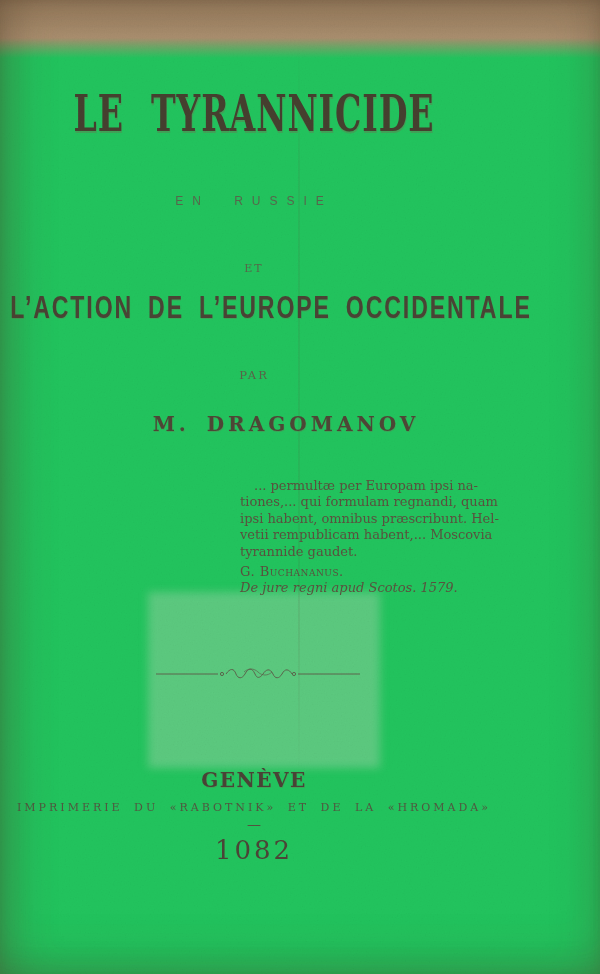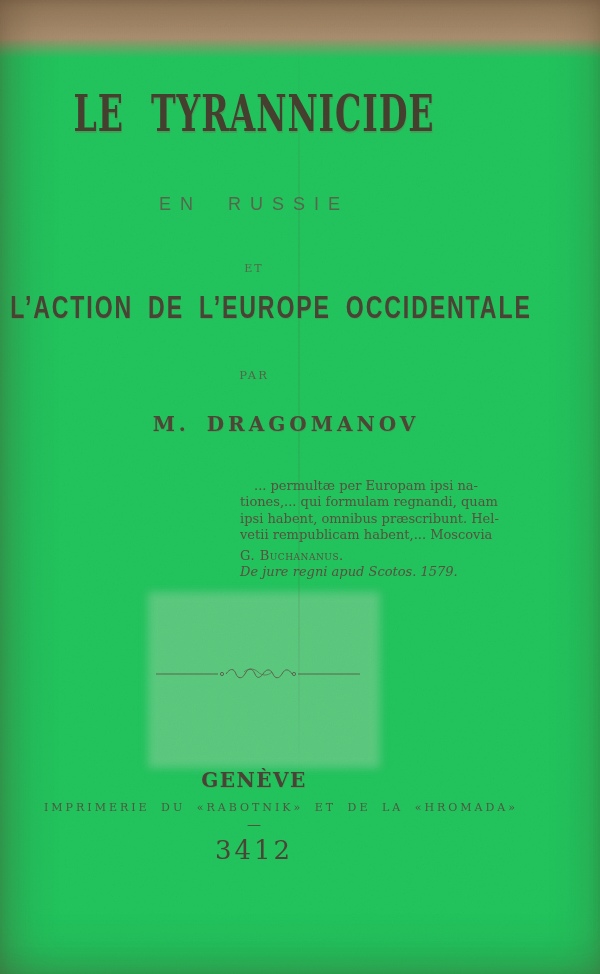--- a/index.html
+++ b/index.html
@@ -73,21 +73,21 @@
     color: #46402f;
     transform: scale(0.92, 1.42);
     transform-origin: 50% 50%;
     text-shadow: 0.6px 0.8px 0 rgba(120,104,78,0.35);
     white-space: nowrap;
   }
   .subtitle {
     top: 194px;
     font-family: "Liberation Sans", sans-serif;
     font-weight: 400;
-    font-size: 18px;
+    font-size: 12px;
     letter-spacing: 9px;
     word-spacing: 12px;
     color: rgba(96,90,74,0.88);
     white-space: nowrap;
   }
   .et {
     top: 262px;
     font-size: 11px;
     letter-spacing: 2px;
     color: rgba(96,88,70,0.85);
@@ -155,21 +155,20 @@
     color: #4a4336;
     text-shadow: 0.5px 0.6px 0 rgba(120,104,78,0.3);
   }
   .printer {
     top: 801px;
     font-size: 11px;
     letter-spacing: 3px;
     word-spacing: 5px;
     color: rgba(86,78,62,0.92);
     white-space: nowrap;
-    padding-left: 27px;
   }
   .dash {
     top: 816px;
     font-size: 14px;
     color: #56503f;
   }
   .year {
     top: 835px;
     font-size: 26px;
     letter-spacing: 3px;
@@ -216,20 +215,21 @@
 
     <div class="block par">PAR</div>
 
     <div class="block author">M. DRAGOMANOV</div>
 
     <div class="epigraph">
       <div class="eline">... permultæ per Europam ipsi na-</div>
       <div class="eline">tiones,... qui formulam regnandi, quam</div>
       <div class="eline">ipsi habent, omnibus præscribunt. Hel-</div>
       <div class="eline">vetii rempublicam habent,... Moscovia</div>
+      <div class="eline">tyrannide gaudet.</div>
       <div class="attr">G. Buchananus.</div>
       <div class="src">De jure regni apud Scotos. 1579.</div>
     </div>
 
     <div class="divider">
       <svg width="204" height="16" viewBox="0 0 204 16" xmlns="http://www.w3.org/2000/svg">
         <g stroke="#5c5444" fill="none" stroke-width="1" opacity="0.85">
           <path d="M0,8 H62"></path>
           <path d="M142,8 H204"></path>
           <circle cx="66" cy="8" r="1.6"></circle>
@@ -239,21 +239,21 @@
         </g>
       </svg>
     </div>
 
     <div class="block city">GENÈVE</div>
 
     <div class="block printer">IMPRIMERIE DU «RABOTNIK» ET DE LA «HROMADA»</div>
 
     <div class="block dash">—</div>
 
-    <div class="block year">3412</div>
+    <div class="block year">1082</div>
 
   </div>
 
   <svg class="grain" xmlns="http://www.w3.org/2000/svg" width="600" height="974">
     <filter id="paperNoise">
       <feTurbulence type="fractalNoise" baseFrequency="0.75" numOctaves="2" stitchTiles="stitch"></feTurbulence>
       <feColorMatrix type="saturate" values="0"></feColorMatrix>
     </filter>
     <rect width="600" height="974" filter="url(#paperNoise)"></rect>
   </svg>

